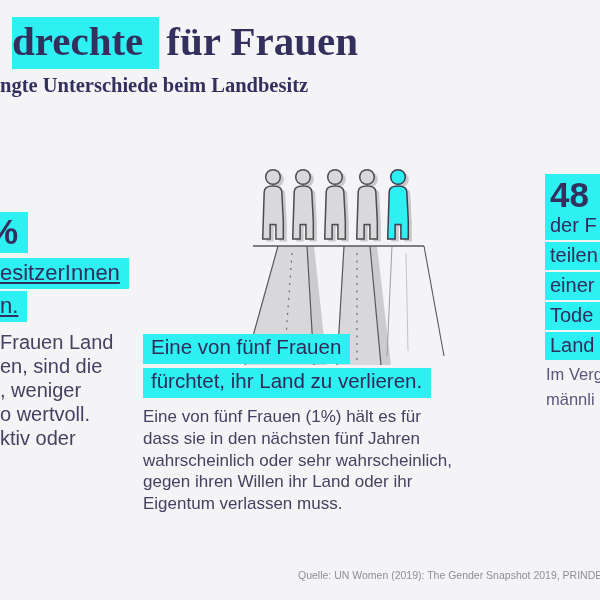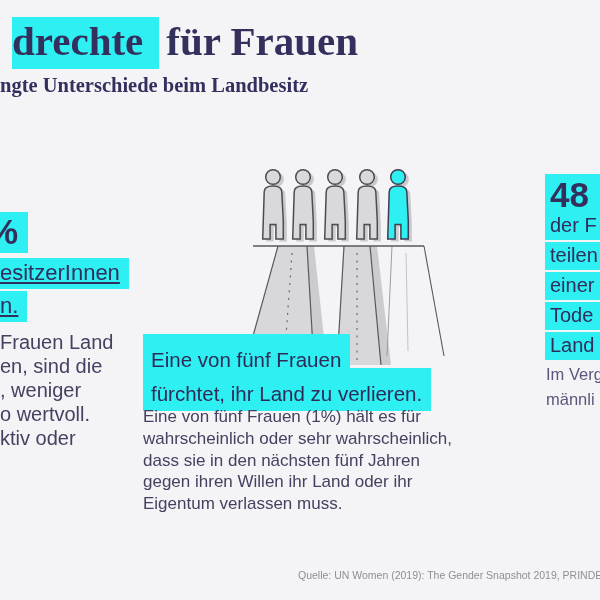--- a/index.html
+++ b/index.html
@@ -36,21 +36,21 @@
   .left-hl2{top:291px;}
   .left-body{
     position:absolute;top:330px;left:0;
     font-size:20px;line-height:24px;color:#454160;white-space:nowrap;
   }
   
   .figure-svg{position:absolute;left:240px;top:148px;}
   
   .mid-hl{
     position:absolute;left:143px;background:#2eeff1;color:#2f2b58;
-    font-size:20.5px;line-height:24px;padding:14px 9px 5px 8px;white-space:nowrap;z-index:5;
+    font-size:20.5px;line-height:24px;padding:1px 9px 5px 8px;white-space:nowrap;z-index:5;
   }
   .mid-hl1{top:334px;}
   .mid-hl2{top:368px;}
   .mid-body{
     position:absolute;top:406px;left:143px;
     font-size:17px;line-height:21.8px;color:#454160;white-space:nowrap;z-index:5;
   }
   
   .num-box{
     position:absolute;top:162px;left:545px;width:55px;height:43px;
@@ -142,22 +142,22 @@
 
     <g fill="#2eeff1" stroke="#3f3d52" stroke-width="1.5">
       <use href="#woman-shape" transform="translate(158,29)"></use>
     </g>
   </svg>
 
   <div class="mid-hl mid-hl1">Eine von fünf Frauen</div>
   <div class="mid-hl mid-hl2">fürchtet, ihr Land zu verlieren.</div>
   <div class="mid-body">
     <div>Eine von fünf Frauen (1%) hält es für</div>
+    <div>dass sie in den nächsten fünf Jahren</div>
     <div>wahrscheinlich oder sehr wahrscheinlich,</div>
-    <div>dass sie in den nächsten fünf Jahren</div>
     <div>gegen ihren Willen ihr Land oder ihr</div>
     <div>Eigentum verlassen muss.</div>
   </div>
 
   <div class="num-box">
     <span>48</span>
   </div>
   <div class="right-hls">
     <span class="right-hl">der F</span>
     <span class="right-hl">teilen</span>

